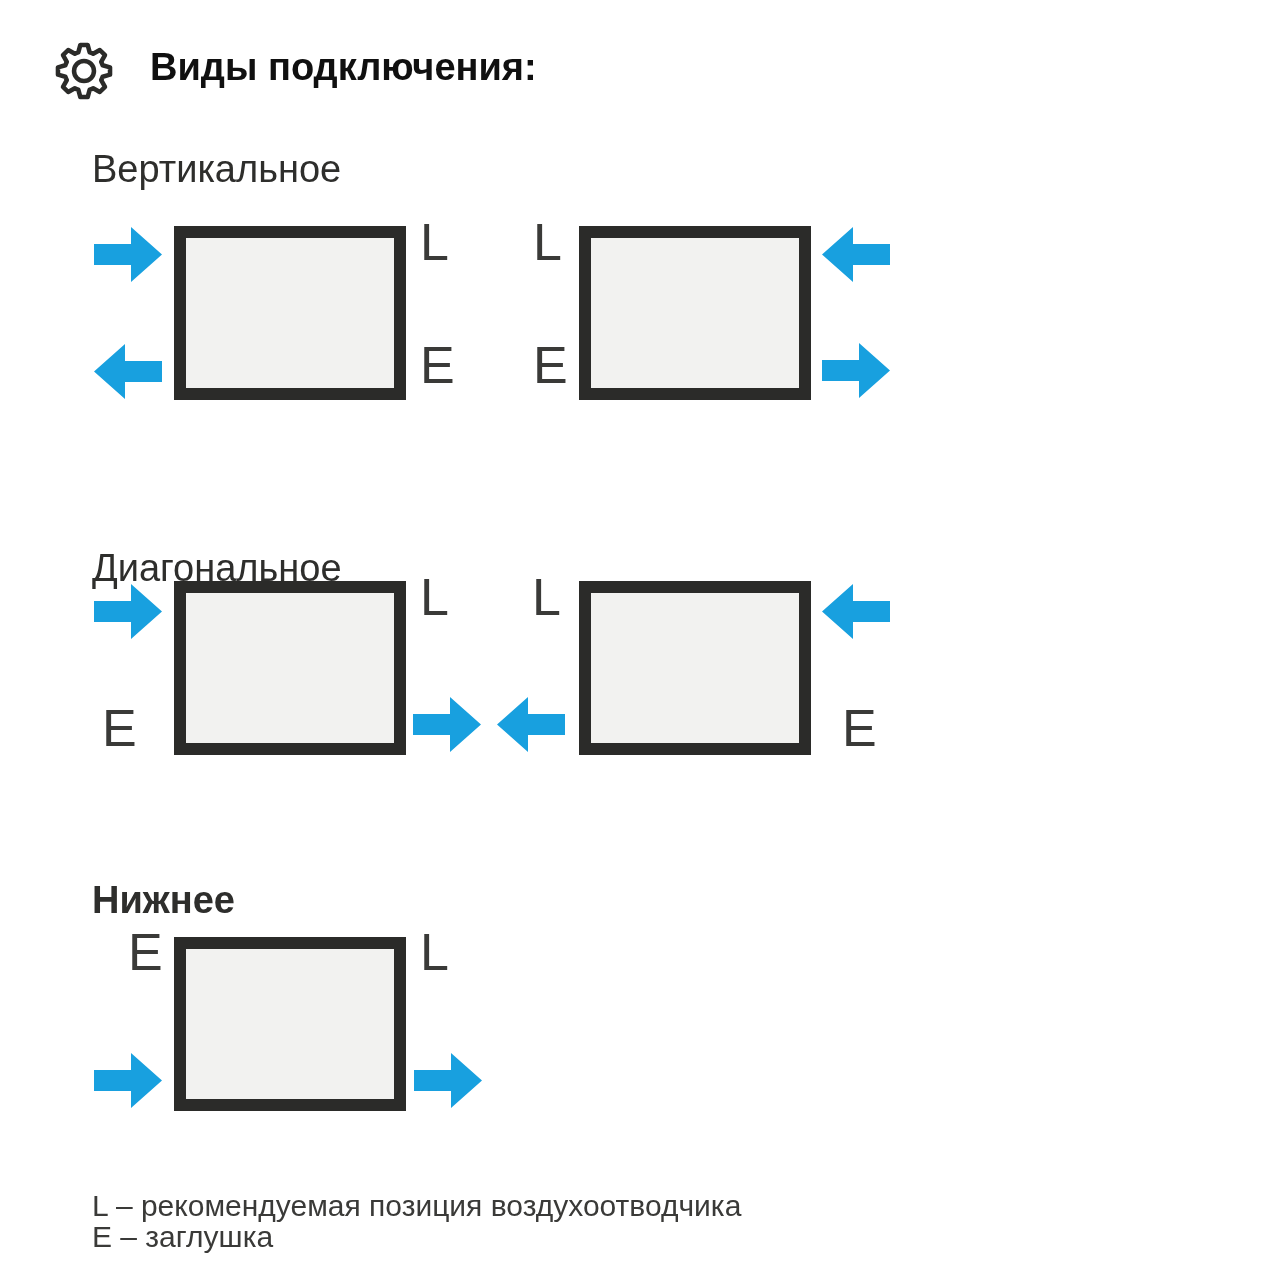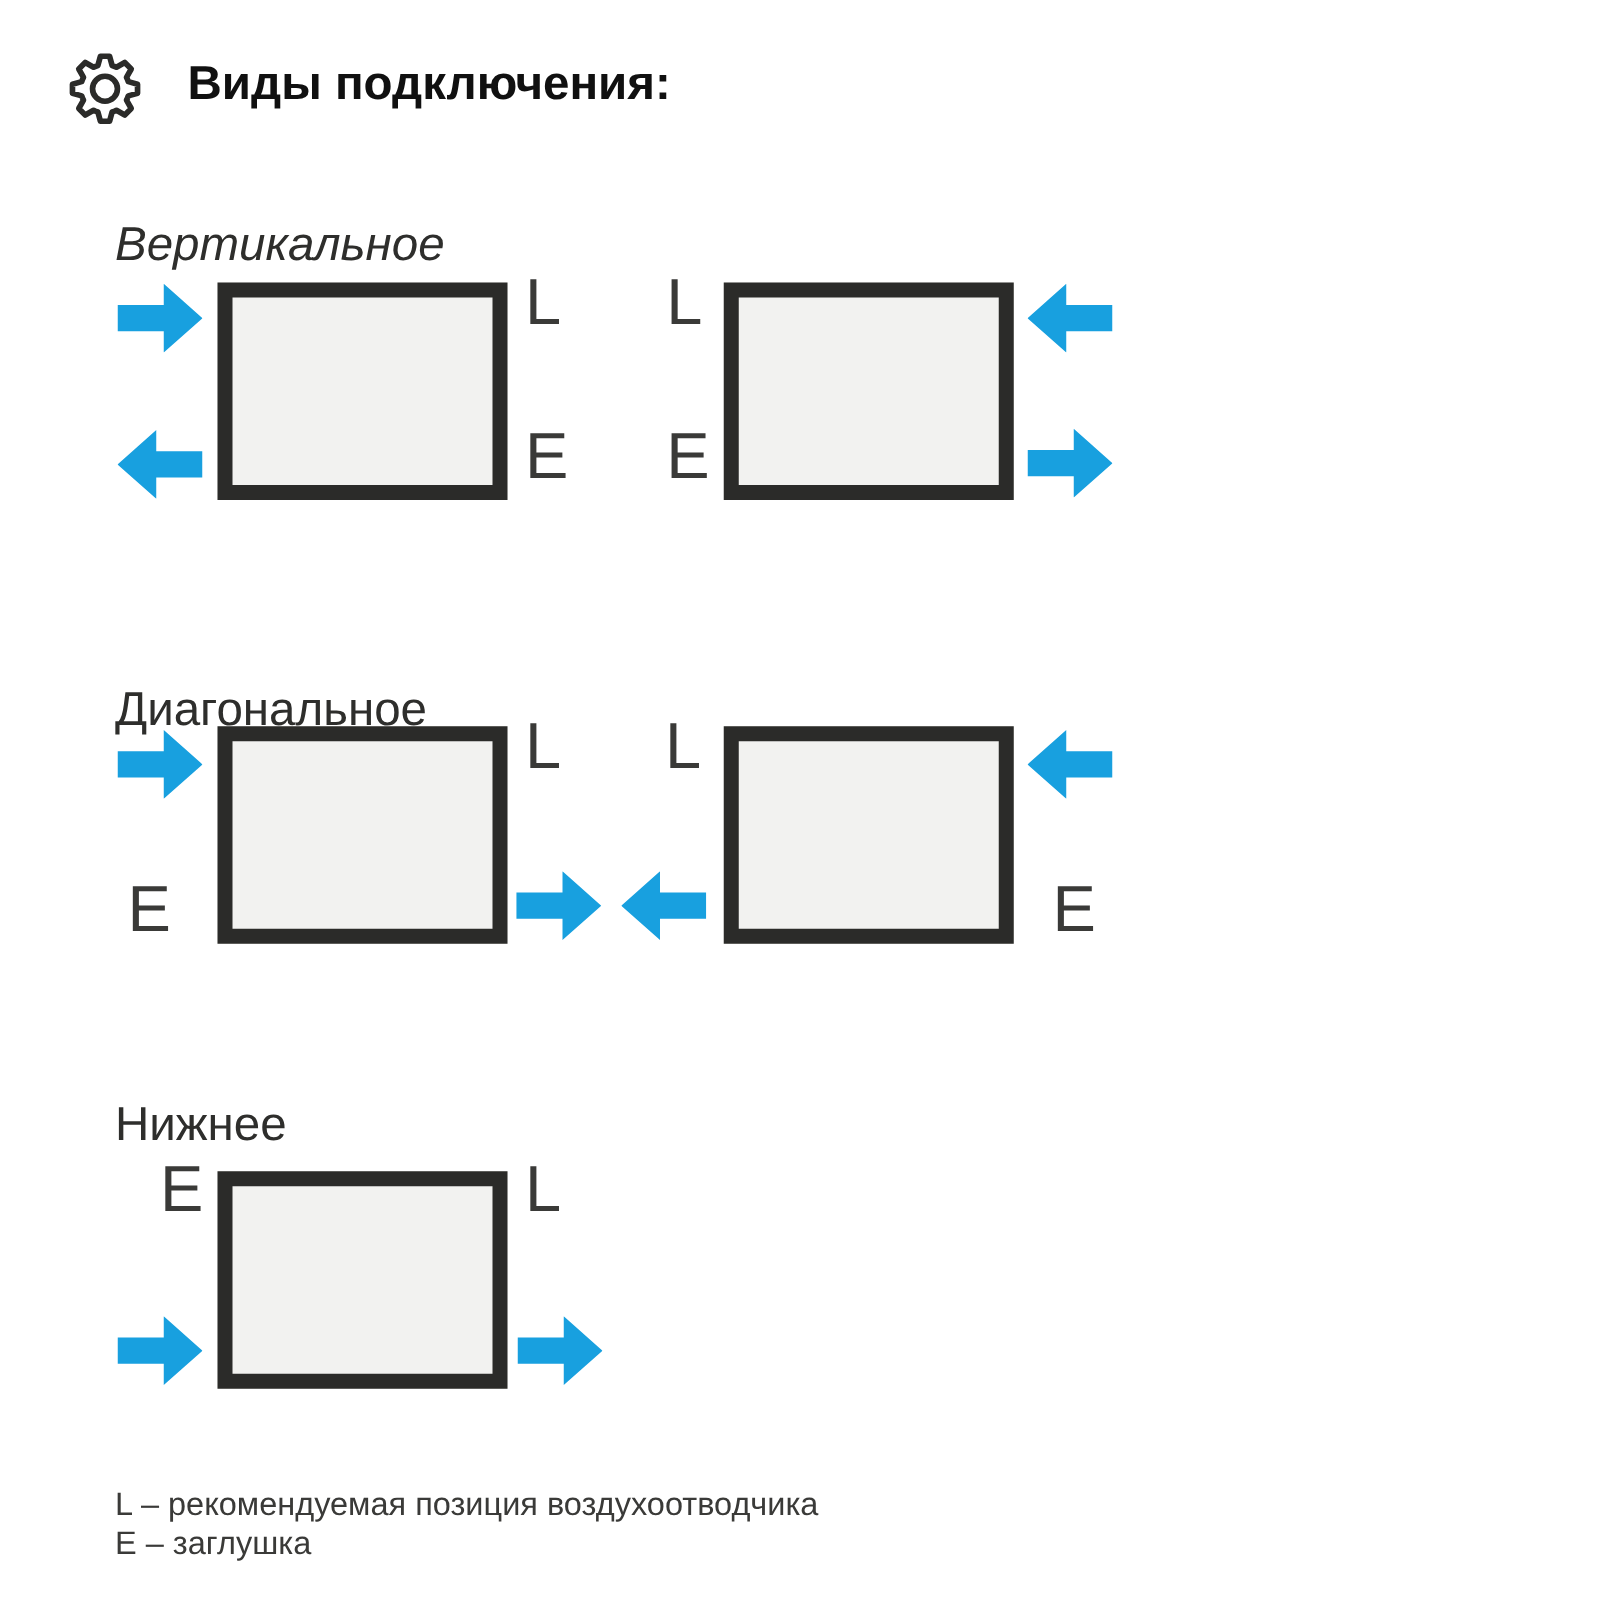--- a/index.html
+++ b/index.html
@@ -16,36 +16,36 @@
   }
   .abs{position:absolute;}
   .page-title{font-size:38px;font-weight:700;color:#101010;line-height:1.1;white-space:nowrap;}
   .section-title{font-size:38px;font-weight:400;color:#2E2E2C;line-height:1.1;white-space:nowrap;}
   .radiator{width:208px;height:150px;border:12px solid var(--outline_dark);background:var(--radiator_fill);}
   .port-label{font-size:52px;font-weight:400;color:var(--text_dark);line-height:1;}
   .arrow{width:68px;height:55px;}
   .arrow svg{display:block;width:100%;height:100%;}
   .arrow polygon{fill:var(--arrow_blue);}
   .arrow.left{transform:scaleX(-1);}
-  .legend-line{font-size:26px;color:var(--text_dark);line-height:1.2;white-space:nowrap;}
+  .legend-line{font-size:30px;color:var(--text_dark);line-height:1.2;white-space:nowrap;}
   .gear-icon path,.gear-icon circle{fill:#ffffff;stroke:var(--outline_dark);stroke-width:5;stroke-linejoin:round;}
 </style>
 </head>
 <body>
 
 <div class="stage">
 
   <svg class="abs gear-icon" style="left:38px;top:42px;width:60px;height:58px;" viewBox="0 0 64 64" aria-hidden="true">
     <path d="M25.71,11.44 L27.96,3.28 L36.04,3.28 L38.29,11.44 A21.5,21.5 0 0 1 42.09,13.02L42.09,13.02 L49.45,8.84 L55.16,14.55 L50.98,21.91 A21.5,21.5 0 0 1 52.56,25.71L52.56,25.71 L60.72,27.96 L60.72,36.04 L52.56,38.29 A21.5,21.5 0 0 1 50.98,42.09L50.98,42.09 L55.16,49.45 L49.45,55.16 L42.09,50.98 A21.5,21.5 0 0 1 38.29,52.56L38.29,52.56 L36.04,60.72 L27.96,60.72 L25.71,52.56 A21.5,21.5 0 0 1 21.91,50.98L21.91,50.98 L14.55,55.16 L8.84,49.45 L13.02,42.09 A21.5,21.5 0 0 1 11.44,38.29L11.44,38.29 L3.28,36.04 L3.28,27.96 L11.44,25.71 A21.5,21.5 0 0 1 13.02,21.91L13.02,21.91 L8.84,14.55 L14.55,8.84 L21.91,13.02 A21.5,21.5 0 0 1 25.71,11.44Z"></path>
     <circle cx="32" cy="32" r="11" fill="none"></circle>
   </svg>
   <div class="abs page-title" style="left:134px;top:47px;">Виды подключения:</div>
 
   <div>
-    <div class="abs section-title" style="left:76px;top:176px;font-style:italic;">Вертикальное</div>
+    <div class="abs section-title" style="left:76px;top:149px;">Вертикальное</div>
 
     <div class="abs arrow" style="left:78px;top:227px;">
       <svg viewBox="0 0 68 55">
           <polygon points="0,17 37,17 37,0 68,27.5 37,55 37,38 0,38"></polygon>
         </svg>
     </div>
     <div class="abs arrow left" style="left:78px;top:344px;">
       <svg viewBox="0 0 68 55">
           <polygon points="0,17 37,17 37,0 68,27.5 37,55 37,38 0,38"></polygon>
         </svg>
@@ -95,21 +95,21 @@
     <div class="abs radiator" style="left:563px;top:581px;"></div>
     <div class="abs arrow left" style="left:806px;top:584px;">
       <svg viewBox="0 0 68 55">
           <polygon points="0,17 37,17 37,0 68,27.5 37,55 37,38 0,38"></polygon>
         </svg>
     </div>
     <div class="abs port-label" style="left:826px;top:702px;">E</div>
   </div>
 
   <div>
-    <div class="abs section-title" style="left:76px;top:880px;">Нижнее</div>
+    <div class="abs section-title" style="left:76px;top:880px;font-weight:bold;">Нижнее</div>
 
     <div class="abs port-label" style="left:112px;top:926px;">E</div>
     <div class="abs radiator" style="left:158px;top:937px;"></div>
     <div class="abs port-label" style="left:404px;top:926px;">L</div>
     <div class="abs arrow" style="left:78px;top:1053px;">
       <svg viewBox="0 0 68 55">
           <polygon points="0,17 37,17 37,0 68,27.5 37,55 37,38 0,38"></polygon>
         </svg>
     </div>
     <div class="abs arrow" style="left:398px;top:1053px;">

